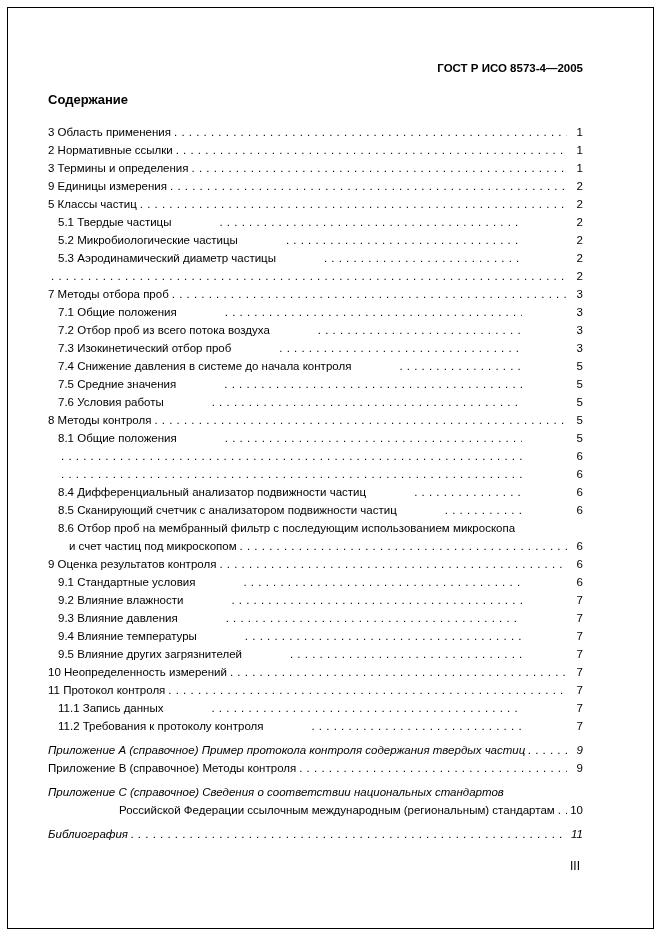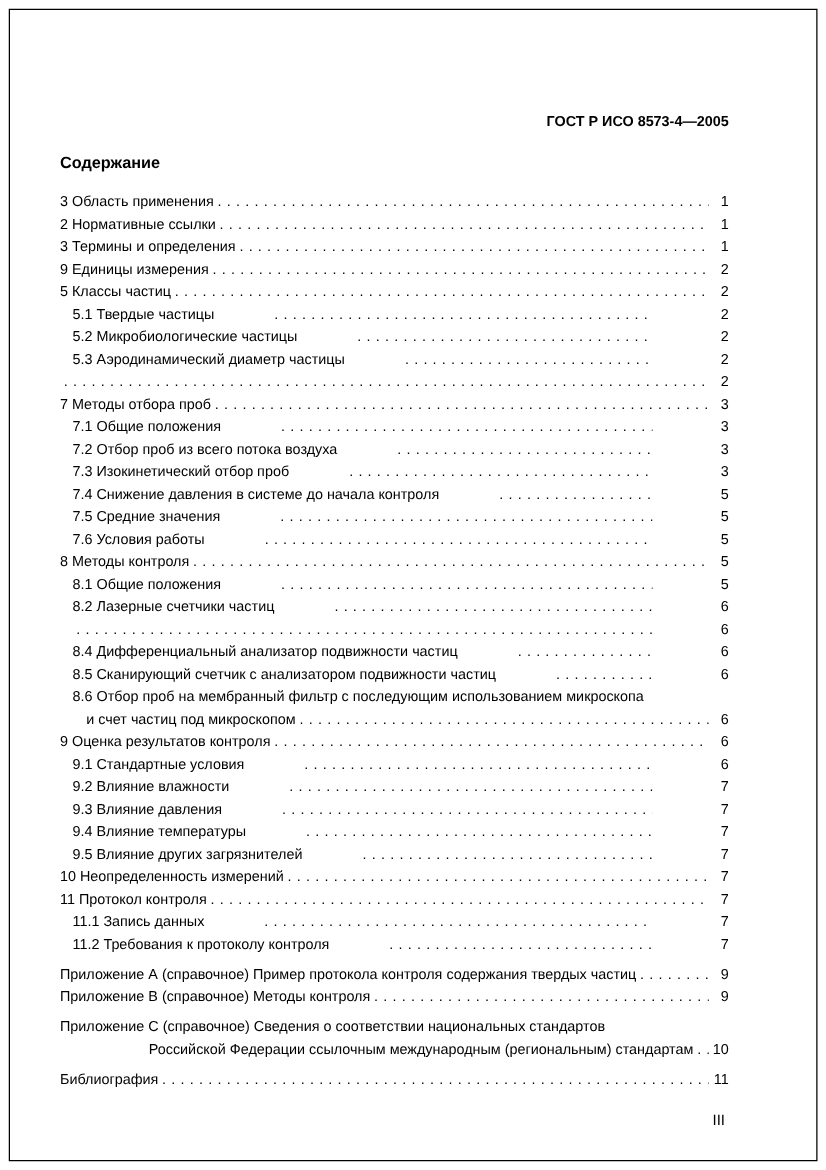--- a/index.html
+++ b/index.html
@@ -13,21 +13,20 @@
   }
   .frame {
     position: absolute;
     top: 7px; left: 7px; right: 7px; bottom: 7px;
     border: 1px solid #000;
     pointer-events: none;
   }
   .content {
     position: relative;
     padding: 62px 78px 0 48px;
-    margin-top: 30px;
   }
   .header {
     text-align: right;
     font-weight: bold;
     font-size: 11.5px;
     line-height: 13px;
     padding-right: 0px;
   }
   .title {
     text-align: left;
@@ -54,21 +53,21 @@
   }
   .toc-page {
     flex: 0 0 auto;
     white-space: nowrap;
     text-align: right;
     min-width: 13px;
   }
   .lv1 { padding-left: 10px; gap: 45px; }
   .lv2 { padding-left: 21px; }
   .lv3 { padding-left: 71px; }
-  .gap-top { margin-top: 6px; }
+  .gap-top { margin-top: 6px; font-style: italic; }
   .footer {
     text-align: right;
     font-size: 12px;
     margin-top: 16px;
     padding-right: 3px;
   }
 </style>
 </head>
 <body>
 
@@ -183,21 +182,20 @@
     <span class="toc-page">5</span>
   </div>
 
   <div class="toc-row lv1">
     <span class="toc-label">8.1 Общие положения</span>
     <span class="toc-leader"></span>
     <span class="toc-page">5</span>
   </div>
 
   <div class="toc-row lv1">
-    <span class="toc-label">8.2 Лазерные счетчики частиц</span>
     <span class="toc-leader"></span>
     <span class="toc-page">6</span>
   </div>
 
   <div class="toc-row lv1">
     <span class="toc-leader"></span>
     <span class="toc-page">6</span>
   </div>
 
   <div class="toc-row lv1">

